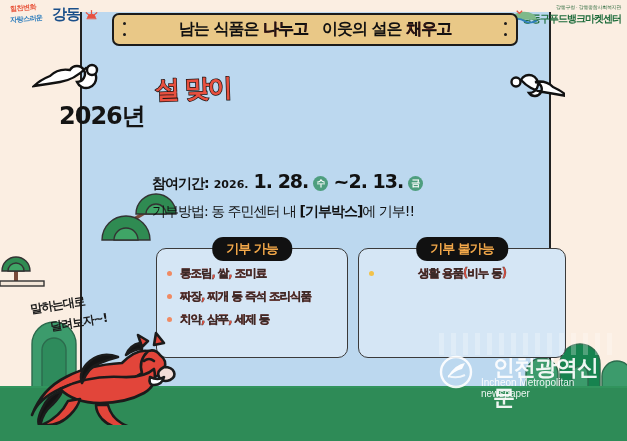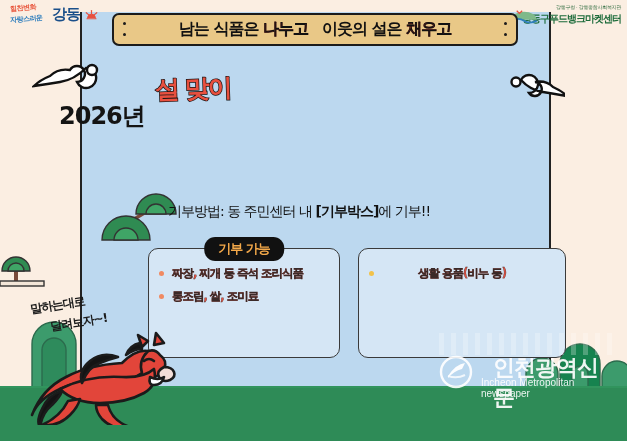--- a/index.html
+++ b/index.html
@@ -62,27 +62,27 @@
   
   .info-period{position:absolute;left:152px;top:170px;white-space:nowrap;
       font-family:"DejaVu Sans",sans-serif;color:#111;}
   .info-period .lbl{font-size:14px;font-weight:bold;letter-spacing:-1px;}
   .info-period .yr{font-size:11px;font-weight:bold;}
   .info-period .big{font-size:19px;font-weight:bold;letter-spacing:-1px;}
   .daybadge{display:inline-block;width:15px;height:15px;border-radius:50%;background:#4e9e7e;
       color:#fff;font-size:9px;font-weight:bold;text-align:center;line-height:15px;
       vertical-align:2px;font-family:"DejaVu Sans",sans-serif;}
   .info-method{position:absolute;left:152px;top:203px;font-size:14px;color:#111;
-      letter-spacing:-1px;white-space:nowrap;font-family:"DejaVu Sans",sans-serif;margin-left:16px;}
+      letter-spacing:-1px;white-space:nowrap;font-family:"DejaVu Sans",sans-serif;}
   .info-method .bold{font-weight:bold;}
 
   
   .ibox{position:absolute;background:#d5e6f5;border:1.5px solid #3a3a3a;border-radius:10px;
         box-sizing:border-box;}
-  .ibox.left{left:148px;top:248px;width:192px;height:110px;}
+  .ibox.left{left:156px;top:248px;width:192px;height:110px;}
   .ibox.right{left:358px;top:248px;width:208px;height:110px;}
   .ibox-title{position:absolute;top:-12px;left:50%;transform:translateX(-50%);
       background:#111;color:#f4a94a;font-size:13px;font-weight:bold;letter-spacing:-1px;
       padding:3px 14px;border-radius:11px;white-space:nowrap;font-family:"DejaVu Sans",sans-serif;}
   .ibox ul{list-style:none;margin:0;padding:18px 0 0 10px;}
   .ibox li{position:relative;padding-left:13px;font-size:11.5px;font-weight:bold;
       letter-spacing:-1px;line-height:13px;margin-bottom:10px;font-family:"DejaVu Sans",sans-serif;}
   .ibox li::before{content:"";position:absolute;left:0;top:4px;width:5px;height:5px;border-radius:50%;}
   .ibox.left li{color:#e8503f;-webkit-text-stroke:.35px #3b2a28;}
   .ibox.left li::before{background:#f08a62;}
@@ -205,34 +205,44 @@
       <g fill="#fff" stroke="#111" stroke-width="2.4">
         <path d="M16 12 a9 9 0 1 1 8 13 a7 7 0 1 0 6 -11 q11 -2 18 5 q9 4 14 9 q-13 -2 -24 -4 q-13 -2 -22 -12 z"></path>
         <circle cx="11" cy="14" r="4.5" fill="#fff"></circle>
       </g>
     </svg>
   </div>
 
   <div class="t-year">2026년</div>
   <div class="t-sub">설 맞이</div>
 
+  <div class="info-period">
+    <span class="lbl">참여기간:</span>
+    <span class="yr">2026.</span>
+    <span class="big">1. 28.</span>
+    <span class="daybadge">수</span>
+    <span class="big">~</span><span class="big">2. 13.</span>
+    <span class="daybadge">금</span>
+  </div>
 
   <div class="info-method">
     <span>기부방법: 동 주민센터 내 </span><span class="bold">[기부박스]</span><span>에 기부!!</span>
   </div>
 
   <div class="ibox left">
     <div class="ibox-title">기부 가능</div>
     <ul>
+      <li>통조림, 쌀, 조미료</li>
       <li>짜장, 찌개 등 즉석 조리식품</li>
-      <li>통조림, 쌀, 조미료</li>
+      <li>치약, 샴푸, 세제 등</li>
     </ul>
   </div>
 
   <div class="ibox right">
+    <div class="ibox-title">기부 불가능</div>
     <ul>
       <li>
         <span class="l2">생활 용품(비누 등)</span>
       </li>
     </ul>
   </div>
 
   <div class="handwrite">
     <span class="hw1">말하는대로</span>
     <span class="hw2">달려보자~!</span>

